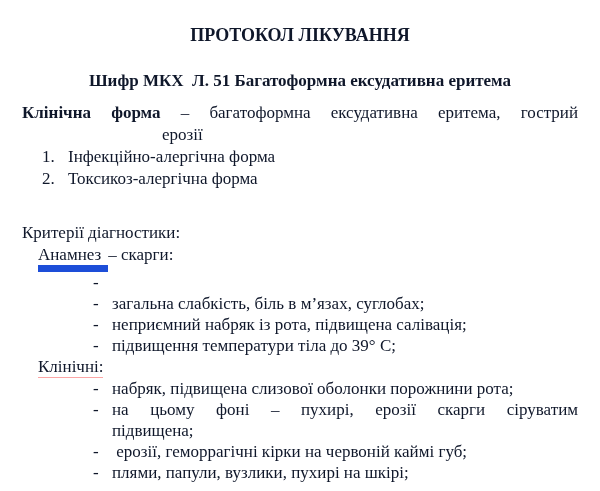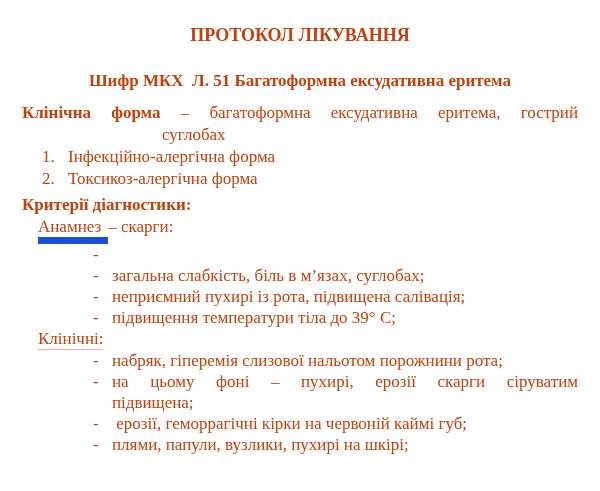--- a/index.html
+++ b/index.html
@@ -8,21 +8,21 @@
     background: #ffffff;
   }
   .page {
     position: relative;
     width: 600px;
     height: 491px;
     box-sizing: border-box;
     padding: 24px 22px 0 22px;
     overflow: hidden;
     background: #ffffff;
-    color: #c2410c;
+    color: #0f172a;
     font-family: "Liberation Serif", "DejaVu Serif", serif;
     font-size: 17px;
     line-height: 22px;
   }
   .title {
     margin: 0;
     font-size: 18px;
     font-weight: bold;
     text-align: center;
     line-height: 22px;
@@ -46,22 +46,22 @@
   }
   .numrow {
     display: flex;
     margin-left: 20px;
   }
   .num {
     flex: none;
     width: 26px;
   }
   .heading {
-    margin: 4px 0 0 0;
-    font-weight: bold;
+    margin: 32px 0 0 0;
+    font-weight: normal;
   }
   .section {
     line-height: 21px;
   }
   .subhead {
     margin-left: 16px;
   }
   .ul-span {
     display: inline-block;
     border-bottom: 7px solid #1d4ed8;
@@ -91,21 +91,21 @@
 <body>
 
 <div class="page">
 
   <h1 class="title">ПРОТОКОЛ ЛІКУВАННЯ</h1>
 
   <p class="code-line">Шифр МКХ  Л. 51 Багатоформна ексудативна еритема</p>
 
   <div class="para">
     <div class="just"><span class="bold">Клінічна форма</span> <span>– багатоформна ексудативна еритема, гострий</span></div>
-    <div class="cont-perebih">суглобах</div>
+    <div class="cont-perebih">ерозії</div>
   </div>
 
   <div>
     <div class="numrow">
       <span class="num">1.</span>
       <span>Інфекційно-алергічна форма</span>
     </div>
     <div class="numrow">
       <span class="num">2.</span>
       <span>Токсикоз-алергічна форма</span>
@@ -127,37 +127,37 @@
     <div class="bullet">
       <span class="dash">-</span>
       <div class="btxt">
         <div class="line">загальна слабкість, біль в м’язах, суглобах;</div>
       </div>
     </div>
 
     <div class="bullet">
       <span class="dash">-</span>
       <div class="btxt">
-        <div class="line">неприємний пухирі із рота, підвищена салівація;</div>
+        <div class="line">неприємний набряк із рота, підвищена салівація;</div>
       </div>
     </div>
 
     <div class="bullet">
       <span class="dash">-</span>
       <div class="btxt">
         <div class="line">підвищення температури тіла до 39° С;</div>
       </div>
     </div>
 
     <div class="subhead"><span class="ul-span2">Клінічні:</span></div>
 
     <div class="bullet">
       <span class="dash">-</span>
       <div class="btxt">
-        <div class="line">набряк, гіперемія слизової нальотом порожнини рота;</div>
+        <div class="line">набряк, підвищена слизової оболонки порожнини рота;</div>
       </div>
     </div>
 
     <div class="bullet">
       <span class="dash">-</span>
       <div class="btxt">
         <div class="line just">на цьому фоні – пухирі, ерозії скарги сіруватим</div>
         <div class="line">підвищена;</div>
       </div>
     </div>

